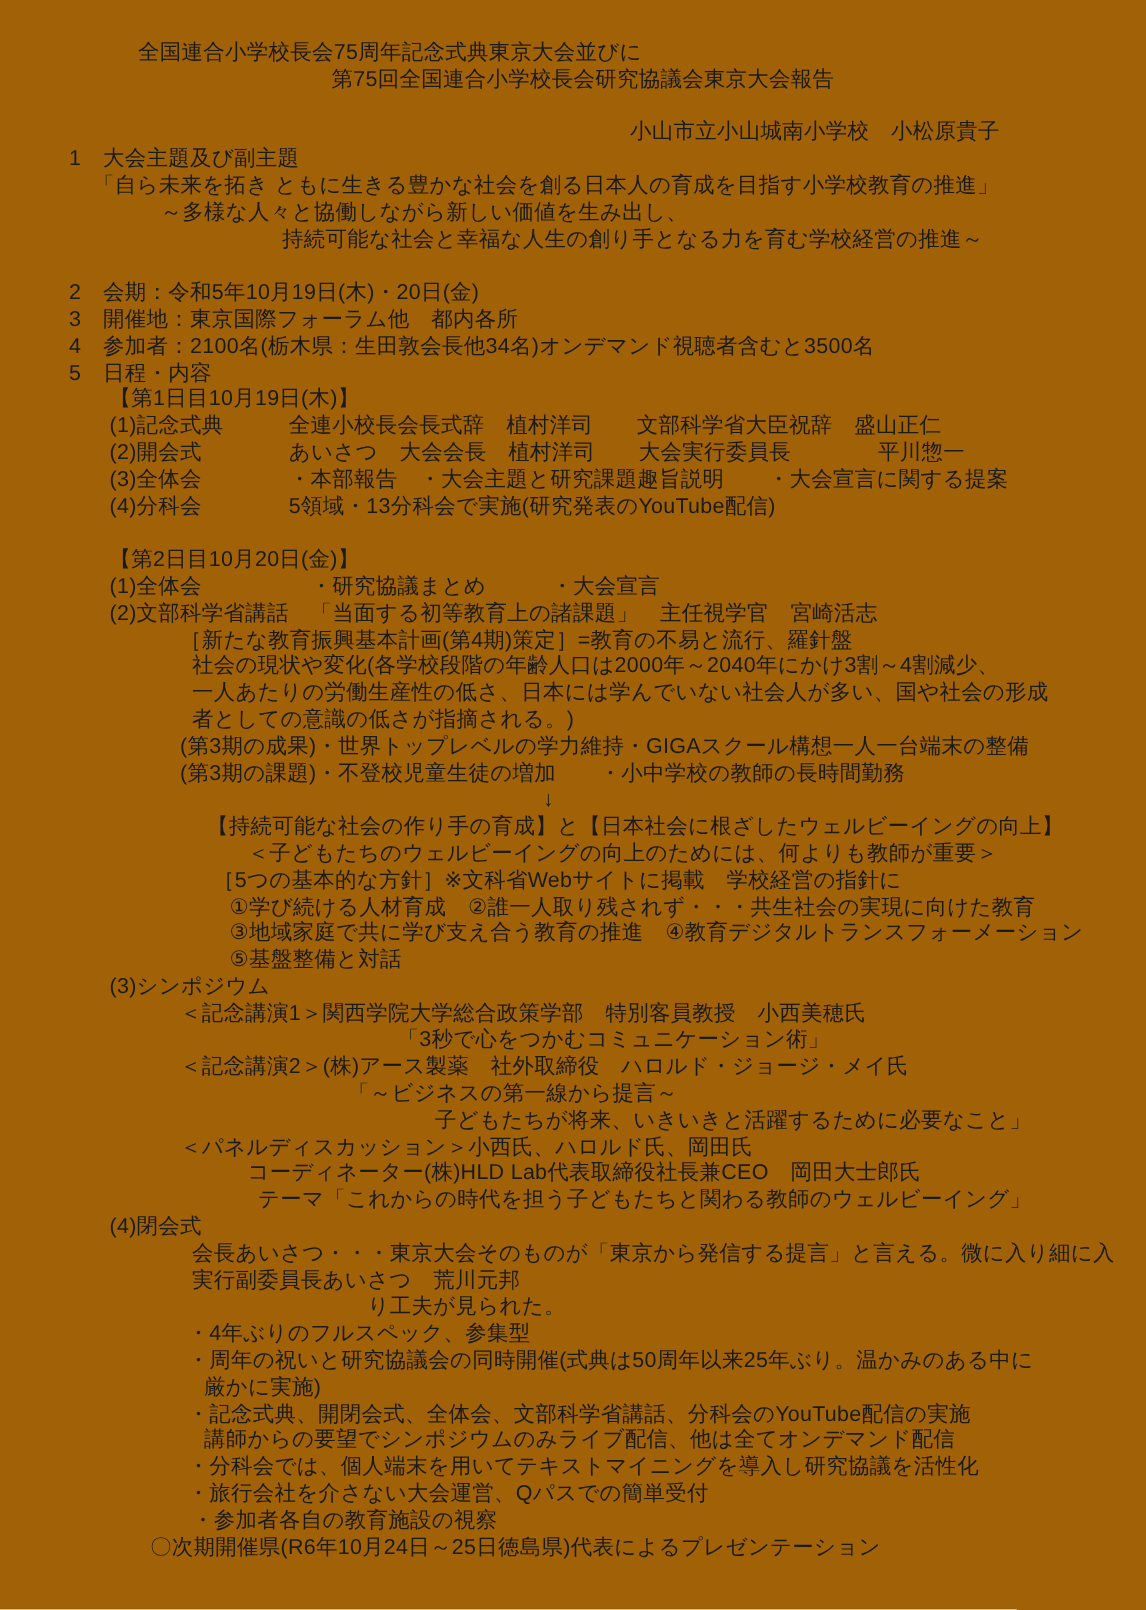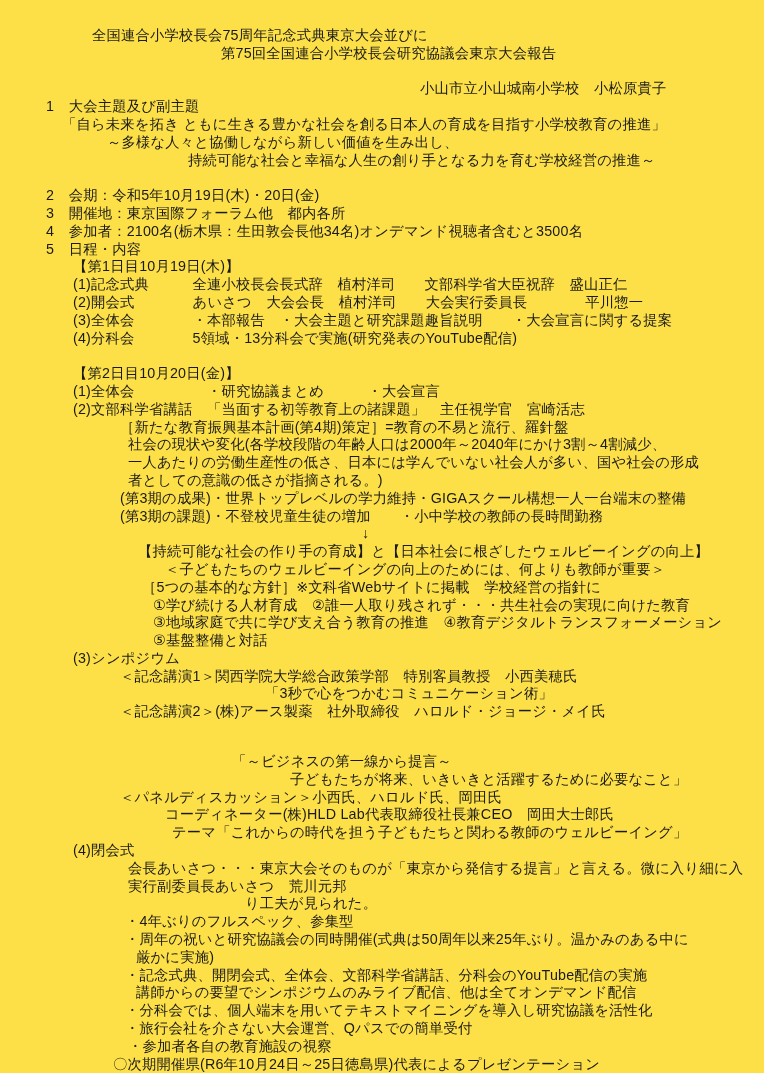--- a/index.html
+++ b/index.html
@@ -4,21 +4,21 @@
 <style>
   html, body {
     margin: 0;
     padding: 0;
     background: #ffffff;
   }
   .page {
     position: relative;
     width: 764px;
     height: 1073px;
-    background: #fde047;
+    background: #a16207;
     color: #1a1a1a;
     font-family: "Liberation Sans", "DejaVu Sans", sans-serif;
     overflow: hidden;
     box-sizing: border-box;
     padding-top: 27px;
   }
   .doc-body {
     width: 100%;
   }
   .line {
@@ -68,32 +68,32 @@
       <div class="line" style="padding-left: 138px;">【持続可能な社会の作り手の育成】と【日本社会に根ざしたウェルビーイングの向上】</div>
       <div class="line" style="padding-left: 165px;">＜子どもたちのウェルビーイングの向上のためには、何よりも教師が重要＞</div>
       <div class="line" style="padding-left: 142px;">［5つの基本的な方針］※文科省Webサイトに掲載　学校経営の指針に</div>
       <div class="line" style="padding-left: 153px;">①学び続ける人材育成　②誰一人取り残されず・・・共生社会の実現に向けた教育</div>
       <div class="line" style="padding-left: 153px;">③地域家庭で共に学び支え合う教育の推進　④教育デジタルトランスフォーメーション</div>
       <div class="line" style="padding-left: 153px;">⑤基盤整備と対話</div>
       <div class="line" style="padding-left: 73px;">(3)シンポジウム</div>
       <div class="line" style="padding-left: 120px;">＜記念講演1＞関西学院大学総合政策学部　特別客員教授　小西美穂氏</div>
       <div class="line" style="padding-left: 225px; margin-left: 40px;">「3秒で心をつかむコミュニケーション術」</div>
       <div class="line" style="padding-left: 120px;">＜記念講演2＞(株)アース製薬　社外取締役　ハロルド・ジョージ・メイ氏</div>
-      <div class="line" style="padding-left: 232px; margin-top: 32px;">「～ビジネスの第一線から提言～</div>
+      <div class="line" style="padding-left: 232px;">「～ビジネスの第一線から提言～</div>
       <div class="line" style="padding-left: 290px;">子どもたちが将来、いきいきと活躍するために必要なこと」</div>
       <div class="line" style="padding-left: 120px;">＜パネルディスカッション＞小西氏、ハロルド氏、岡田氏</div>
       <div class="line" style="padding-left: 165px;">コーディネーター(株)HLD Lab代表取締役社長兼CEO　岡田大士郎氏</div>
       <div class="line" style="padding-left: 172px;">テーマ「これからの時代を担う子どもたちと関わる教師のウェルビーイング」</div>
       <div class="line" style="padding-left: 73px;">(4)閉会式</div>
       <div class="line" style="padding-left: 128px;">会長あいさつ・・・東京大会そのものが「東京から発信する提言」と言える。微に入り細に入</div>
       <div class="line" style="padding-left: 128px;">実行副委員長あいさつ　荒川元邦</div>
       <div class="line" style="padding-left: 245px;">り工夫が見られた。</div>
       <div class="line" style="padding-left: 125px;">・4年ぶりのフルスペック、参集型</div>
       <div class="line" style="padding-left: 125px;">・周年の祝いと研究協議会の同時開催(式典は50周年以来25年ぶり。温かみのある中に</div>
       <div class="line" style="padding-left: 136px;">厳かに実施)</div>
       <div class="line" style="padding-left: 125px;">・記念式典、開閉会式、全体会、文部科学省講話、分科会のYouTube配信の実施</div>
       <div class="line" style="padding-left: 136px;">講師からの要望でシンポジウムのみライブ配信、他は全てオンデマンド配信</div>
       <div class="line" style="padding-left: 125px;">・分科会では、個人端末を用いてテキストマイニングを導入し研究協議を活性化</div>
       <div class="line" style="padding-left: 125px;">・旅行会社を介さない大会運営、Qパスでの簡単受付</div>
       <div class="line" style="padding-left: 128px;">・参加者各自の教育施設の視察</div>
-      <div class="line" style="padding-left: 113px;">〇次期開催県(R6年10月24日～25日徳島県)代表によるプレゼンテーション</div>
+      <div class="line" style="padding-left: 61px; margin-left: 39px;">〇次期開催県(R6年10月24日～25日徳島県)代表によるプレゼンテーション</div>
     </div>
 </div>
 
 </body></html>

